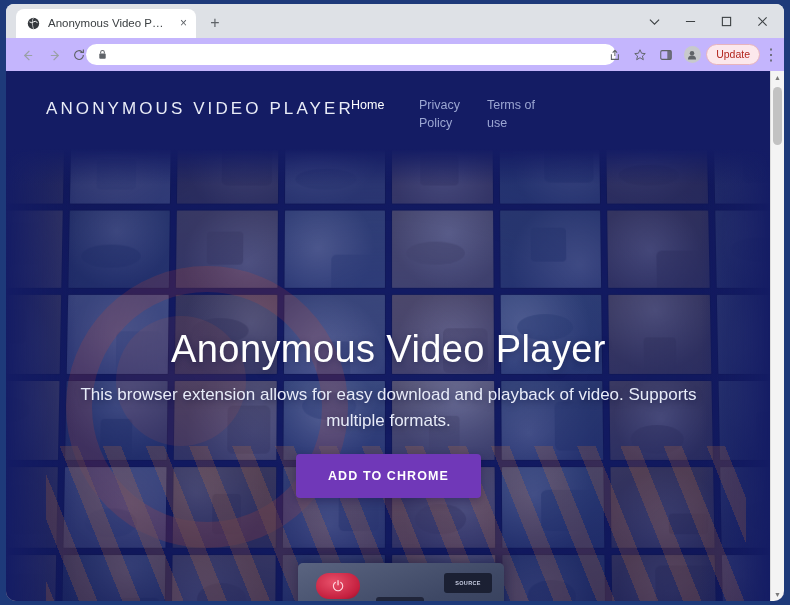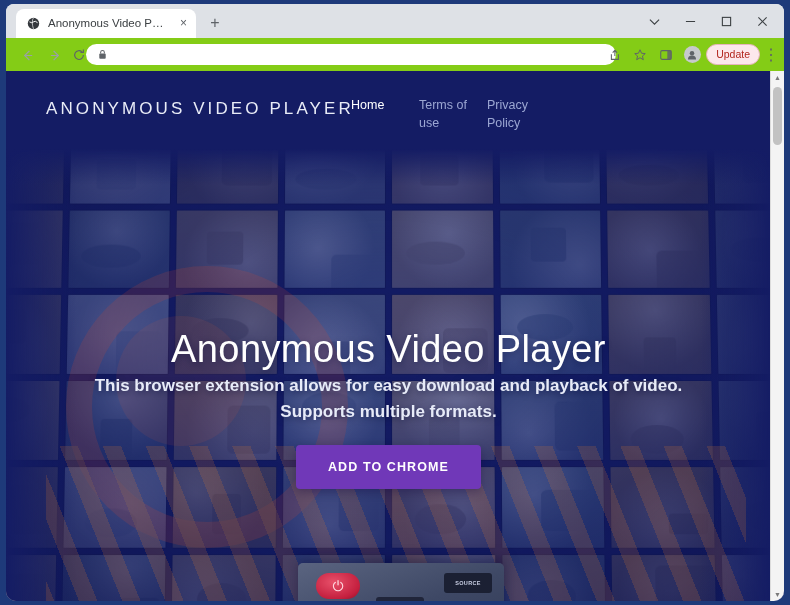--- a/index.html
+++ b/index.html
@@ -22,21 +22,21 @@
   .tab-close{position:absolute;left:160px;top:7px;width:15px;height:15px;
     color:#5f6368;font-size:12px;line-height:15px;text-align:center;cursor:pointer;}
   .newtab{position:absolute;left:198px;top:8px;width:22px;height:22px;
     color:#5f6368;font-size:16px;line-height:22px;text-align:center;cursor:pointer;}
 
   .wincontrols{position:absolute;right:4px;top:3px;height:28px;display:flex;align-items:center;}
   .wc{width:36px;height:28px;display:flex;align-items:center;justify-content:center;
     color:#3c4043;cursor:pointer;}
 
   
-  .toolbar{position:absolute;left:0;top:34px;width:778px;height:33px;background:#84cc16;}
+  .toolbar{position:absolute;left:0;top:34px;width:778px;height:33px;background:#c4b5fd;}
   .tb-btn{position:absolute;top:6px;width:22px;height:22px;display:flex;
     align-items:center;justify-content:center;color:#5f6368;cursor:pointer;}
   .omnibox{position:absolute;left:80px;top:6px;width:530px;height:21px;
     background:#fff;border-radius:11px;}
   .lock{position:absolute;left:11px;top:5px;width:11px;height:11px;}
   .tb-right{position:absolute;right:4px;top:5px;height:23px;display:flex;align-items:center;gap:2px;}
   .tbr{width:24px;height:23px;display:flex;align-items:center;justify-content:center;
     color:#5f6368;cursor:pointer;}
   .avatar{width:17px;height:17px;border-radius:50%;background:#c7c9cc;
     display:flex;align-items:center;justify-content:center;}
@@ -86,21 +86,21 @@
     color:#e9ecf7;font-weight:300;white-space:nowrap;}
   .nav{position:absolute;left:345px;top:25px;width:420px;display:flex;gap:0;}
   .nav-item{width:68px;font-size:12.5px;line-height:18px;color:#9ba6d2;
     font-weight:400;cursor:pointer;text-align:left;}
   .nav-item.active{color:#ffffff;font-weight:500;}
 
   
   .hero{position:absolute;left:0;top:255px;width:765px;z-index:7;text-align:center;}
   .hero-title{font-size:38px;font-weight:300;color:#ffffff;letter-spacing:.4px;
     line-height:46px;text-shadow:0 2px 7px rgba(10,16,60,.45);}
-  .hero-sub{margin-top:1px;font-size:17px;font-weight:700;color:#e7ebf8;
+  .hero-sub{margin-top:10px;font-size:17px;font-weight:400;color:#e7ebf8;
     line-height:26px;padding:0 63px;text-shadow:0 2px 6px rgba(10,16,60,.5);}
   .cta-wrap{margin-top:20px;display:flex;justify-content:center;}
   .cta{background:#7038b8;color:#fff;font-size:12.5px;font-weight:700;
     letter-spacing:1.1px;padding:15px 32px;border:none;border-radius:4px;
     cursor:pointer;font-family:"Liberation Sans",sans-serif;
     box-shadow:0 3px 10px rgba(20,10,60,.35);}
 
   
   .remote{position:absolute;left:292px;top:492px;width:206px;height:113px;z-index:5;
     background:linear-gradient(160deg,#5a6480 0%,#3e4865 45%,#2d3550 100%);
@@ -389,22 +389,22 @@
       <div class="rm-power">⏻</div>
       <div class="rm-src">SOURCE</div>
       <div class="rm-hdmi">HDMI</div>
 
     </div>
 
     <div class="site-header">
       <div class="logo">ANONYMOUS VIDEO PLAYER</div>
       <div class="nav" id="nav">
             <div class="nav-item active">Home</div>
+            <div class="nav-item">Privacy Policy</div>
             <div class="nav-item">Terms of use</div>
-            <div class="nav-item">Privacy Policy</div>
           </div>
     </div>
 
     <div class="hero">
       <div class="hero-title">Anonymous Video Player</div>
       <div class="hero-sub">This browser extension allows for easy download and playback of video. Supports multiple formats.</div>
       <div class="cta-wrap">
         <button class="cta">ADD TO CHROME</button>
       </div>
     </div>

